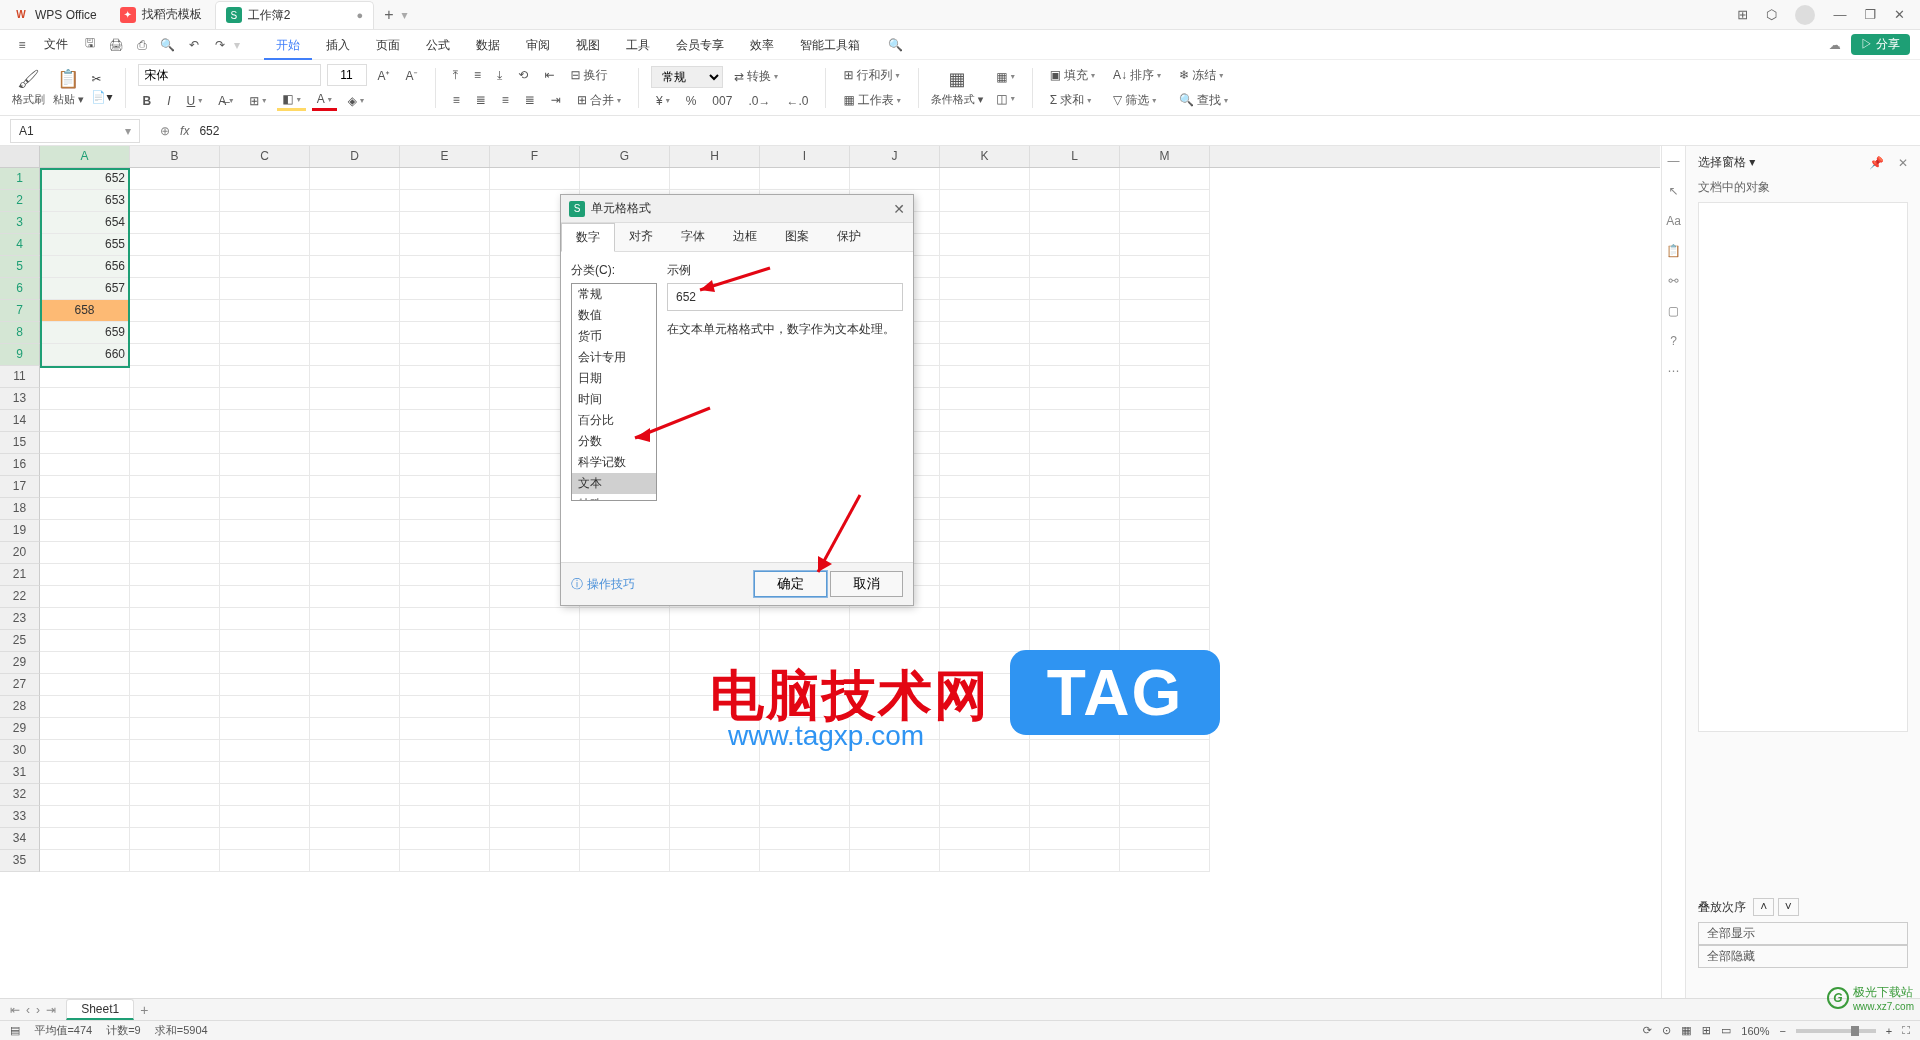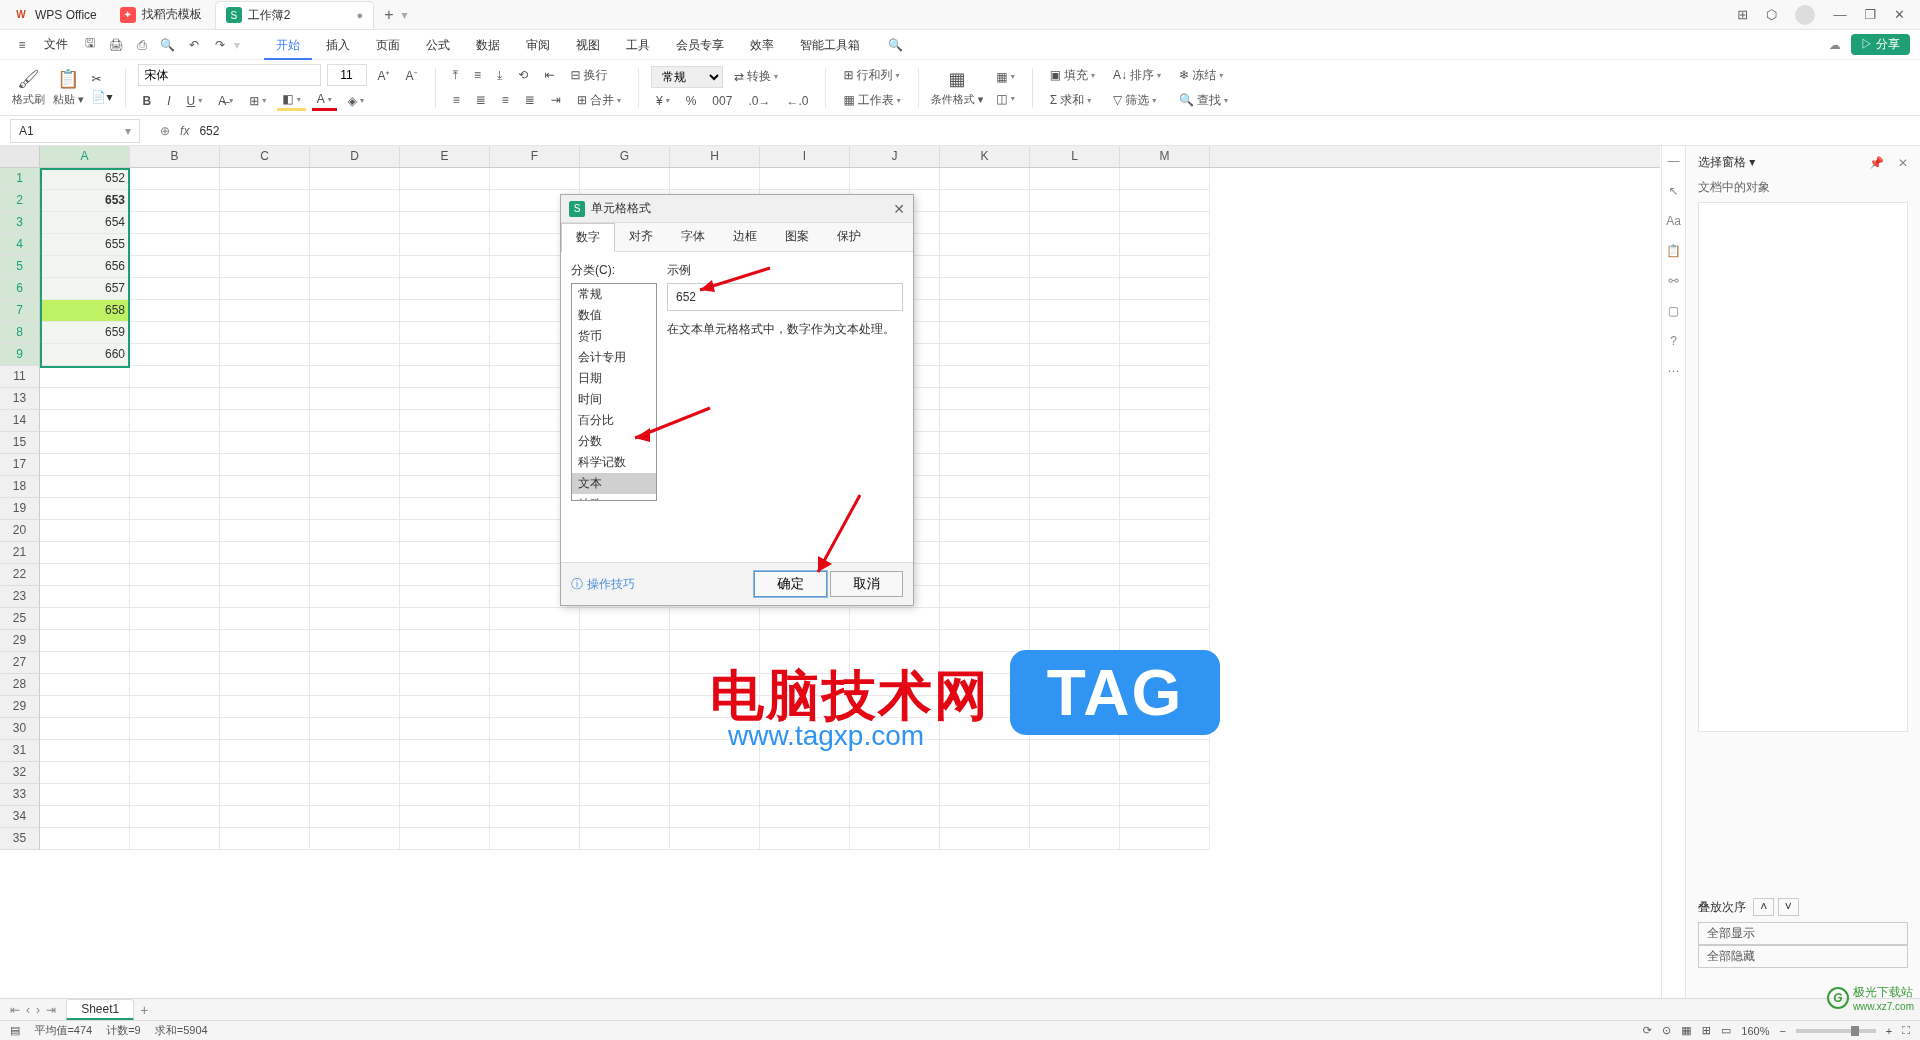--- a/index.html
+++ b/index.html
@@ -310,21 +310,21 @@
           <div class="cell" style=""></div>
           <div class="cell" style=""></div>
           <div class="cell" style=""></div>
           <div class="cell" style=""></div>
           <div class="cell" style=""></div>
           <div class="cell" style=""></div>
           <div class="cell" style=""></div>
         </div>
         <div class="row">
           <div class="rowh sel">2</div>
-          <div class="cell" style="background:#f0f5f0;font-weight:bold;">653</div>
+          <div class="cell" style="background:#f0f5f0;">653</div>
           <div class="cell" style=""></div>
           <div class="cell" style=""></div>
           <div class="cell" style=""></div>
           <div class="cell" style=""></div>
           <div class="cell" style=""></div>
           <div class="cell" style=""></div>
           <div class="cell" style=""></div>
           <div class="cell" style=""></div>
           <div class="cell" style=""></div>
           <div class="cell" style=""></div>
@@ -390,21 +390,21 @@
           <div class="cell" style=""></div>
           <div class="cell" style=""></div>
           <div class="cell" style=""></div>
           <div class="cell" style=""></div>
           <div class="cell" style=""></div>
           <div class="cell" style=""></div>
           <div class="cell" style=""></div>
         </div>
         <div class="row">
           <div class="rowh sel">7</div>
-          <div class="cell" style="background:#bef264;">658</div>
+          <div class="cell" style="background:#fdba74;text-align:center;">658</div>
           <div class="cell" style=""></div>
           <div class="cell" style=""></div>
           <div class="cell" style=""></div>
           <div class="cell" style=""></div>
           <div class="cell" style=""></div>
           <div class="cell" style=""></div>
           <div class="cell" style=""></div>
           <div class="cell" style=""></div>
           <div class="cell" style=""></div>
           <div class="cell" style=""></div>
@@ -486,20 +486,36 @@
           <div class="cell" style=""></div>
           <div class="cell" style=""></div>
           <div class="cell" style=""></div>
           <div class="cell" style=""></div>
           <div class="cell" style=""></div>
           <div class="cell" style=""></div>
           <div class="cell" style=""></div>
         </div>
         <div class="row">
           <div class="rowh ">15</div>
+          <div class="cell" style=""></div>
+          <div class="cell" style=""></div>
+          <div class="cell" style=""></div>
+          <div class="cell" style=""></div>
+          <div class="cell" style=""></div>
+          <div class="cell" style=""></div>
+          <div class="cell" style=""></div>
+          <div class="cell" style=""></div>
+          <div class="cell" style=""></div>
+          <div class="cell" style=""></div>
+          <div class="cell" style=""></div>
+          <div class="cell" style=""></div>
+          <div class="cell" style=""></div>
+        </div>
+        <div class="row">
+          <div class="rowh ">16</div>
           <div class="cell" style=""></div>
           <div class="cell" style=""></div>
           <div class="cell" style=""></div>
           <div class="cell" style=""></div>
           <div class="cell" style=""></div>
           <div class="cell" style=""></div>
           <div class="cell" style=""></div>
           <div class="cell" style=""></div>
           <div class="cell" style=""></div>
           <div class="cell" style=""></div>

